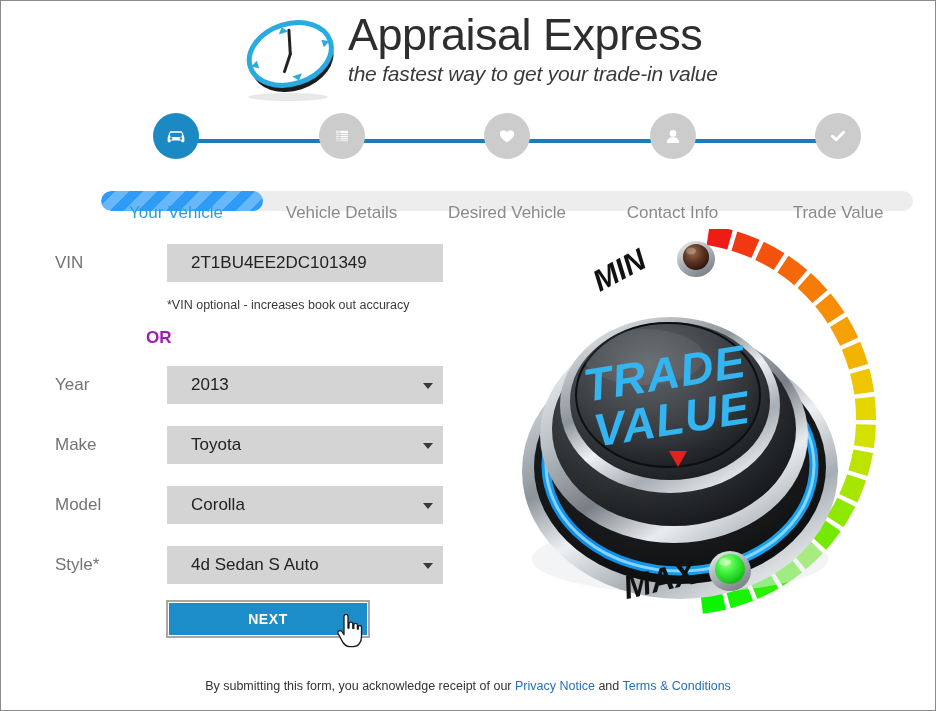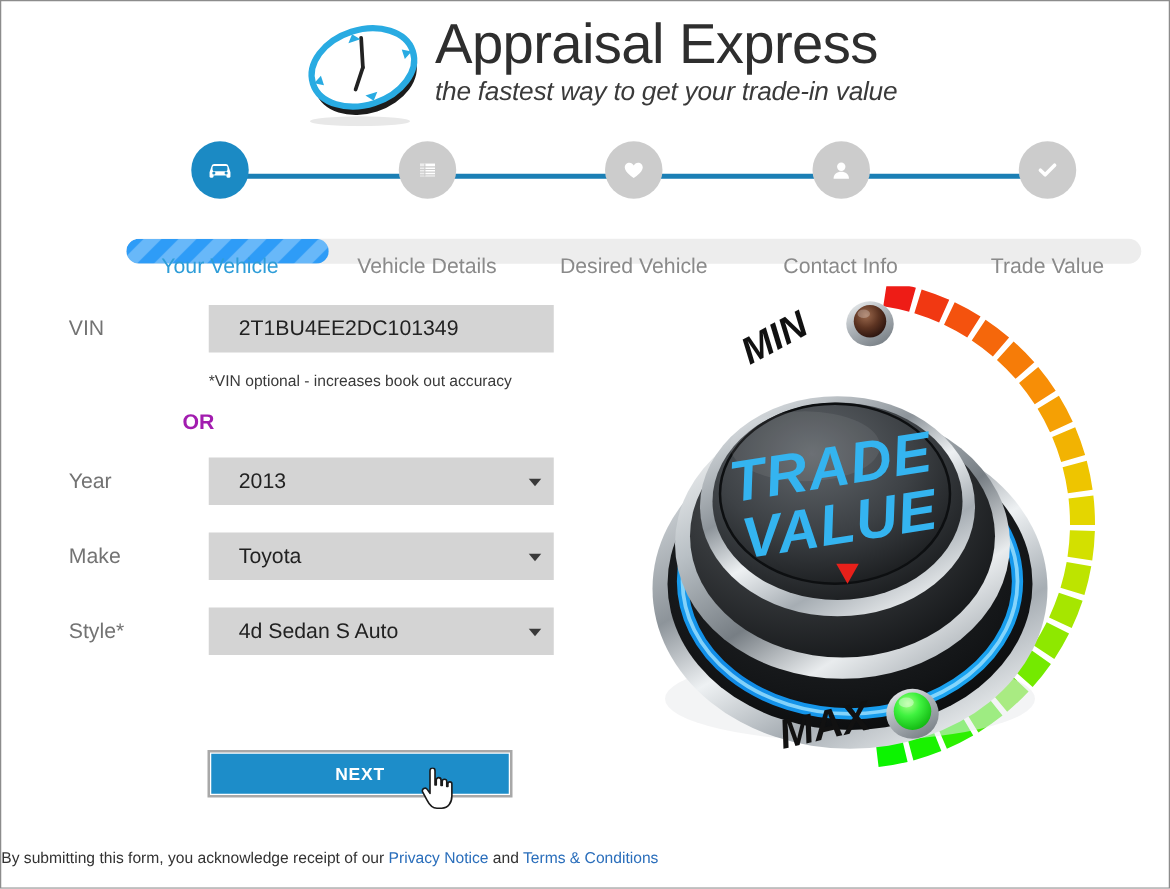--- a/index.html
+++ b/index.html
@@ -191,21 +191,21 @@
     color: #a21caf;
   }
   .selects { margin-top: 4px; }
   .selects .field-row { margin-bottom: 22px; }
 
   
   .next-wrap {
     position: absolute;
     left: 165px;
     top: 599px;
-    width: 244px;
+    width: 204px;
     height: 38px;
     border: 2px solid #a8a8a8;
     box-sizing: border-box;
     background: #ffffff;
     padding: 1px;
   }
   .next-btn {
     width: 100%;
     height: 100%;
     background: #1d8dc9;
@@ -229,21 +229,21 @@
     pointer-events: none;
     z-index: 30;
   }
 
   
   .footer {
     position: absolute;
     left: 0;
     top: 678px;
     width: 100%;
-    text-align: left;
+    text-align: center;
     font-size: 12.5px;
     color: #333333;
   }
   .footer a {
     color: #2a6ebb;
     text-decoration: none;
   }
 
   
   .dial {
@@ -384,20 +384,27 @@
       </div>
 
       <div class="field-row">
         <div class="field-label">Make</div>
         <div class="field-control">
           <span class="value">Toyota</span>
           <span class="caret"></span>
         </div>
       </div>
 
+      <div class="field-row">
+        <div class="field-label">Model</div>
+        <div class="field-control">
+          <span class="value">Corolla</span>
+          <span class="caret"></span>
+        </div>
+      </div>
 
       <div class="field-row">
         <div class="field-label">Style*</div>
         <div class="field-control">
           <span class="value">4d Sedan S Auto</span>
           <span class="caret"></span>
         </div>
       </div>
     </div>
   </div>

